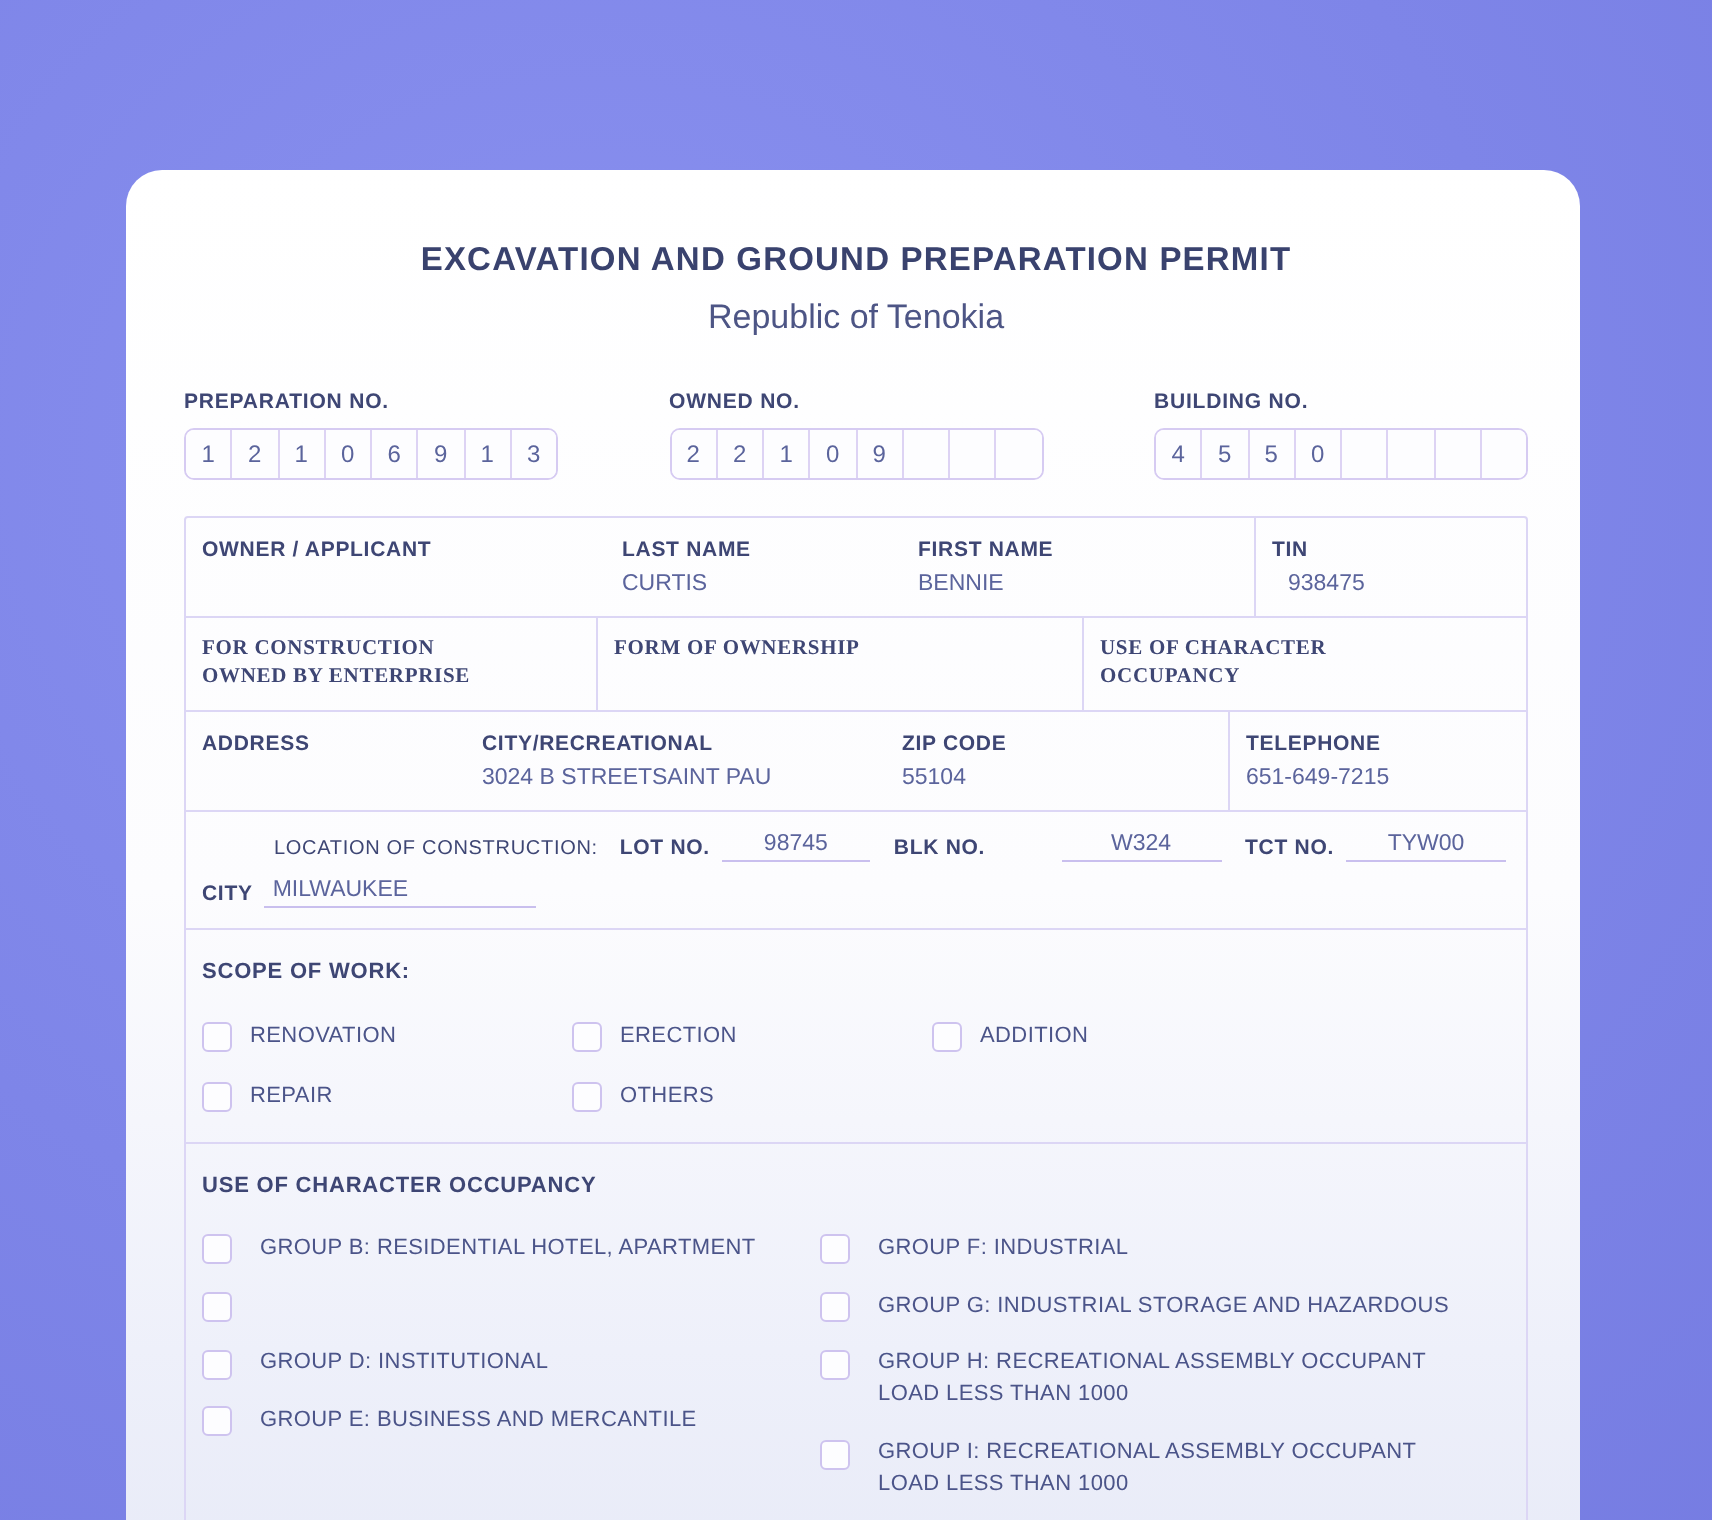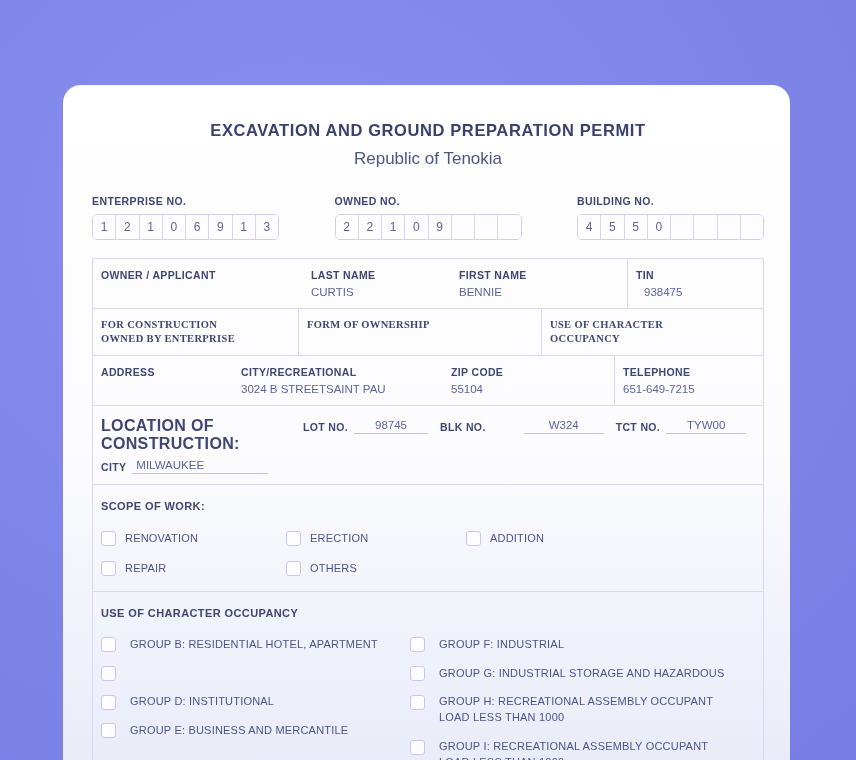--- a/index.html
+++ b/index.html
@@ -64,21 +64,21 @@
   .narrow { max-width:150px; }
   .r-addr { min-height:44px; }
   .r-addr .main { display:flex; flex:0 0 521px; }
   .r-addr .alabel { width:140px; }
   .r-addr .city { width:210px; }
   .r-addr .tel { flex:1; }
   
   .r-loc { display:block; min-height:58px; padding:11px 10px 8px 8px; }
   .loc-line { display:flex; align-items:baseline; }
   .loc-line + .loc-line { margin-top:7px; }
-  .loc-title { font-size:16px; font-weight:bold; letter-spacing:0.35px; color:#3e4674; }
+  .loc-title { font-size:10px; font-weight:normal; letter-spacing:0.35px; color:#3e4674;margin-left:36px; }
   .loc-pair { display:flex; align-items:baseline; }
   .loc-pair .flabel { white-space:nowrap; }
   .ulfield {
     border-bottom:1.5px solid #c9bfee; font-size:11.5px; color:#5b649c;
     text-align:center; padding:0 4px 2px 4px; margin-left:6px;
     position:relative; top:-2px;
   }
   
   .r-scope, .r-occ { display:block; padding:15px 10px 14px 8px; }
   .r-scope { min-height:105px; }
@@ -105,21 +105,21 @@
 </head>
 <body>
 
 <div class="card">
 
   <div class="title">EXCAVATION AND GROUND PREPARATION PERMIT</div>
   <div class="subtitle">Republic of Tenokia</div>
 
   <div class="numrow">
     <div class="numgroup">
-      <div class="numlabel">ENTERPRISE NO.</div>
+      <div class="numlabel">PREPARATION NO.</div>
       <div class="cellrow">
         <div class="cell">1</div>
         <div class="cell">2</div>
         <div class="cell">1</div>
         <div class="cell">0</div>
         <div class="cell">6</div>
         <div class="cell">9</div>
         <div class="cell">1</div>
         <div class="cell">3</div>
       </div>

